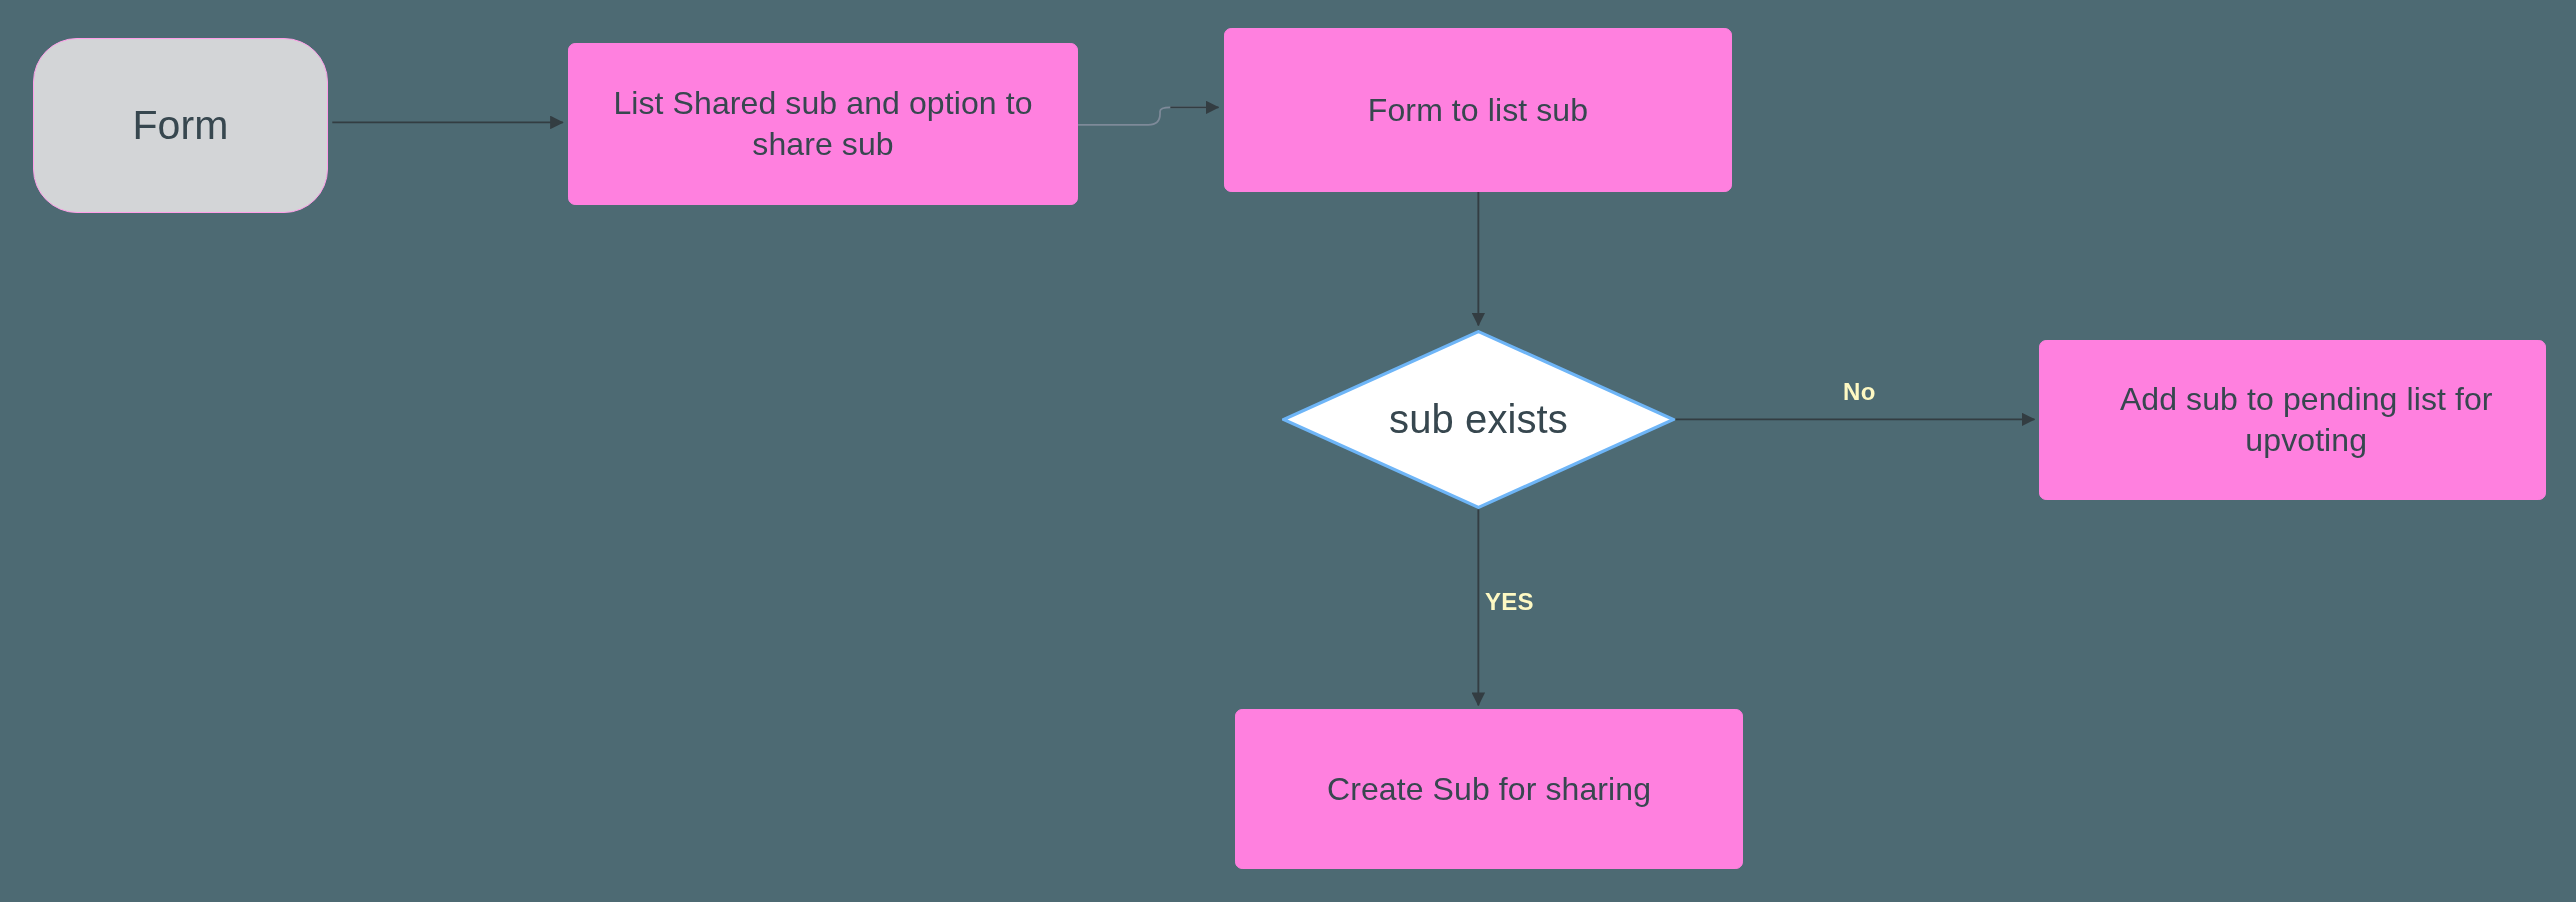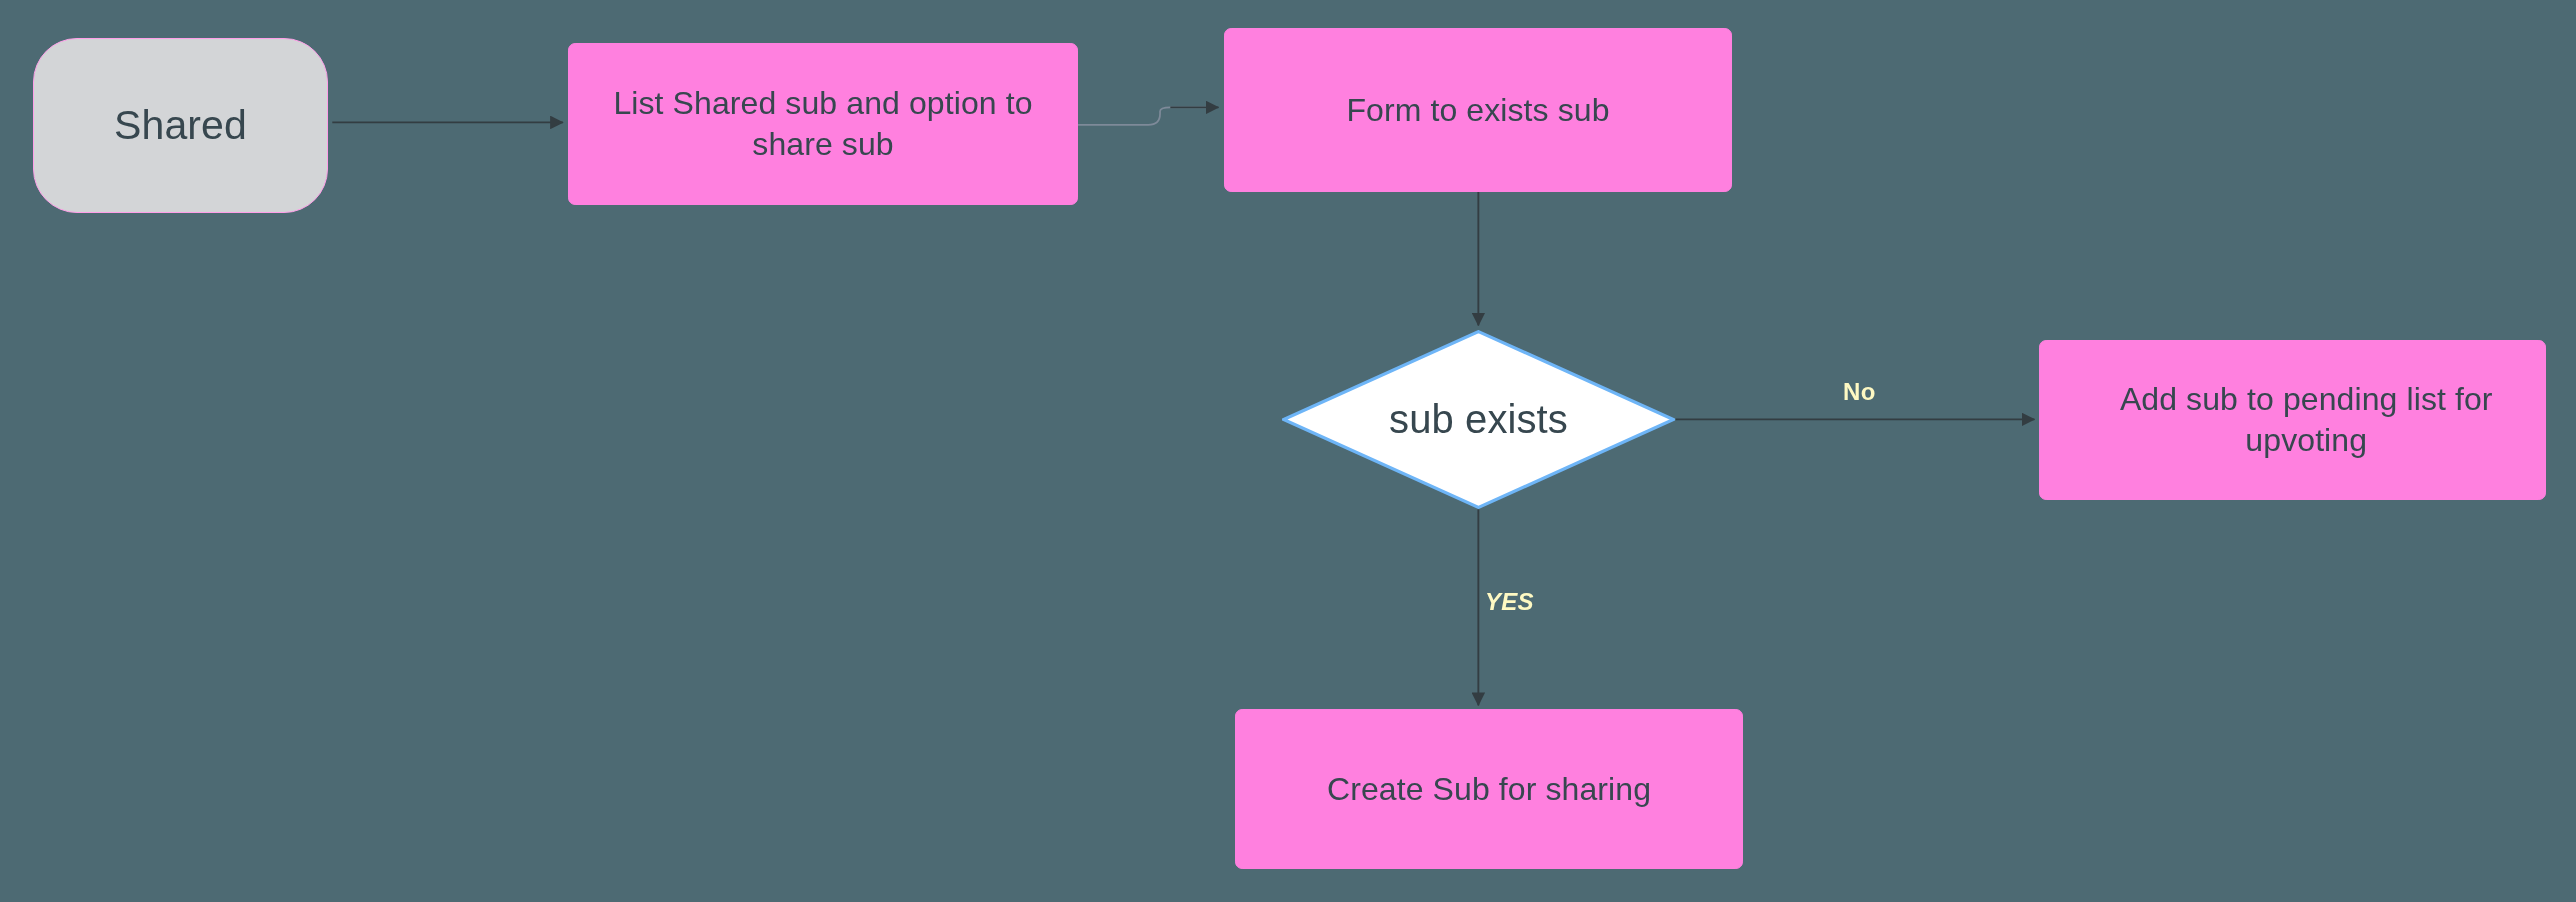--- a/index.html
+++ b/index.html
@@ -83,44 +83,44 @@
     <g>
       <path d="M 2121 531 L 2575 531" stroke="#333d42" stroke-width="2.4" fill="none" marker-end="url(#arrow)"></path>
     </g>
 
     <g>
       <path d="M 1871 645 L 1871 893" stroke="#333d42" stroke-width="2.4" fill="none" marker-end="url(#arrow)"></path>
     </g>
   </svg>
 
   <div class="node terminal" style="left:33px;top:38px;width:295px;height:175px;">
-    <span>Shared</span>
+    <span>Form</span>
   </div>
 
   <div class="node process" style="left:568px;top:43px;width:510px;height:162px;">
     <span>List Shared sub and option to share sub</span>
   </div>
 
   <div class="node process" style="left:1224px;top:28px;width:508px;height:164px;">
-    <span>Form to exists sub</span>
+    <span>Form to list sub</span>
   </div>
 
   <div class="node decision" style="left:1282px;top:330px;width:393px;height:179px;">
     <svg class="dia-shape" viewBox="0 0 497 226" preserveAspectRatio="none" xmlns="http://www.w3.org/2000/svg">
       <polygon points="248.5,2 495,113 248.5,224 2,113" fill="#ffffff" stroke="#6eb5f7" stroke-width="4"></polygon>
     </svg>
     <span class="dia-label">sub exists</span>
   </div>
 
   <div class="node process" style="left:2039px;top:340px;width:507px;height:160px;padding-left:48px;">
     <span>Add sub to pending list for upvoting</span>
   </div>
 
   <div class="node process" style="left:1224px;top:709px;width:508px;height:160px;margin-left:11px;">
     <span>Create Sub for sharing</span>
   </div>
 
   <div class="edge-label" style="left:1843px;top:378px;">No</div>
 
-  <div class="edge-label" style="left:1485px;top:588px;font-style:italic;">YES</div>
+  <div class="edge-label" style="left:1485px;top:588px;">YES</div>
 
 </div>
 
 
 </body></html>

